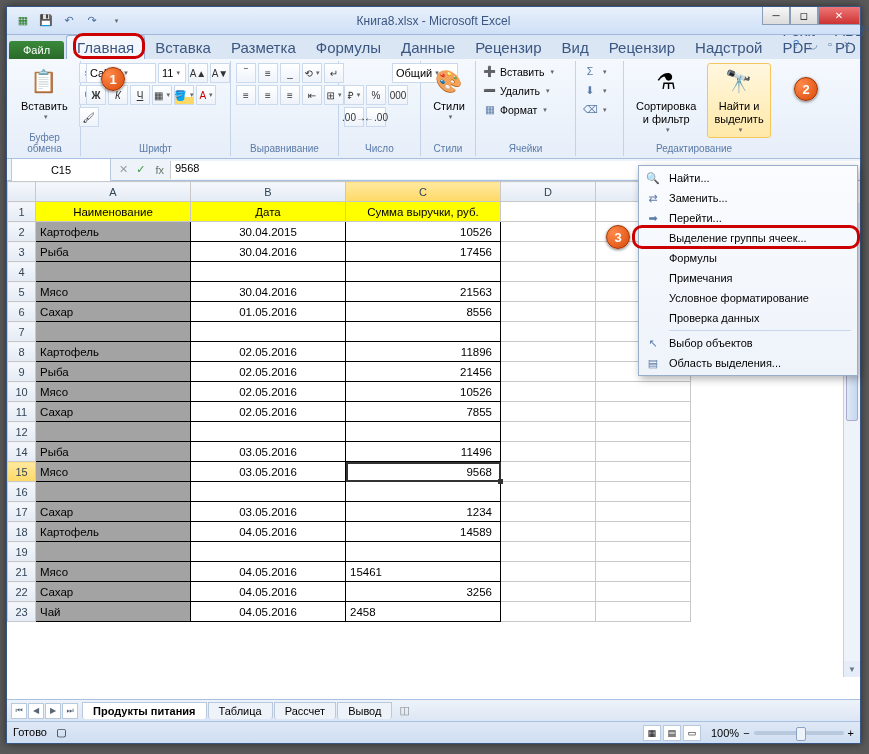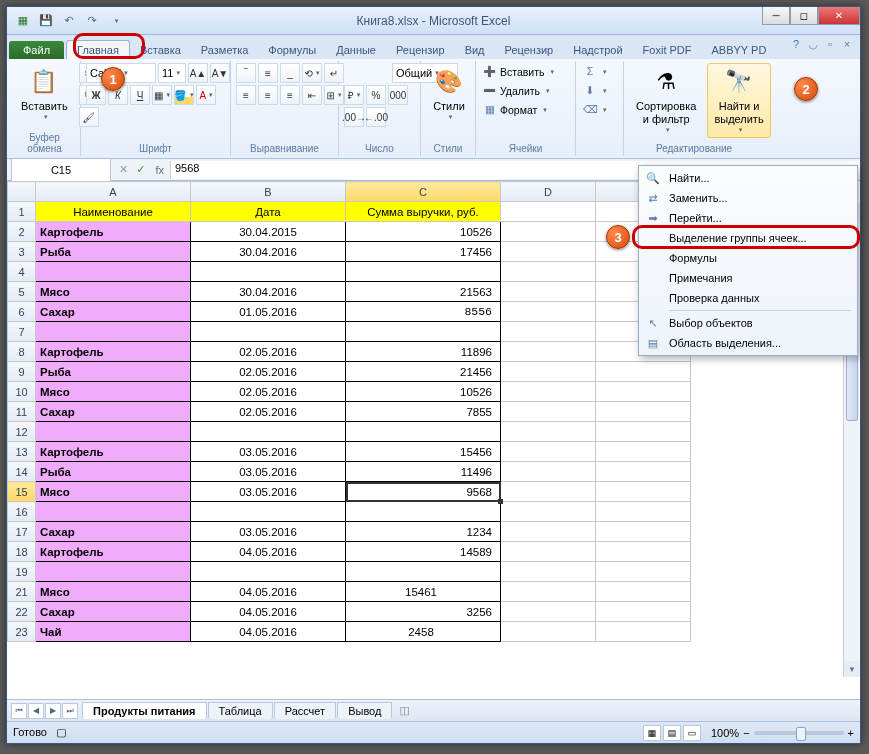--- a/index.html
+++ b/index.html
@@ -7,21 +7,21 @@
 .window { background: #fff; border: 1px solid #395582; box-shadow: 0 0 8px rgba(0,0,0,0.5); width: 855px; position: relative; }
 .titlebar { background: linear-gradient(#e8f0fb, #cfe0f7); height: 28px; display: flex; align-items: center; padding: 0 6px; position: relative; border-bottom: 1px solid #9fb8d9; }
 .qat { display: flex; gap: 3px; align-items: center; }
 .qat-btn { width: 20px; height: 20px; display: flex; align-items: center; justify-content: center; font-size: 11px; color: #4a6a9a; cursor: pointer; }
 .title { position: absolute; left: 50%; transform: translateX(-50%); font-size: 12px; color: #3b5680; }
 .winctl { position: absolute; right: 0; top: 0; display: flex; }
 .winctl div { width: 28px; height: 18px; background: linear-gradient(#f7f7f7, #dcdcdc); border: 1px solid #8a9db8; border-top: none; display: flex; align-items: center; justify-content: center; font-size: 10px; cursor: pointer; }
 .winctl .close { background: linear-gradient(#e77,#c33); color:#fff; width:42px; }
 .ribbon-tabs { background: #dbe6f4; display: flex; align-items: flex-end; height: 24px; padding-left: 2px; }
 .file-tab { background: linear-gradient(#3a8a3a,#2a6a2a); color: #fff; padding: 3px 14px; font-size: 11px; border-radius: 3px 3px 0 0; margin-right: 2px; cursor: pointer; }
-.tab { padding: 3px 10px; font-size: 11px; color: #3b5680; cursor: pointer; }
+.tab { padding: 3px 10px; font-size: 15px; color: #3b5680; cursor: pointer; }
 .tab.active { background: #f3f7fc; border: 1px solid #98b3d6; border-bottom: none; border-radius: 3px 3px 0 0; }
 .callout { position: absolute; border: 3px solid #c00; border-radius: 10px; pointer-events: none; z-index: 50; }
 .callout-badge { position: absolute; width: 24px; height: 24px; border-radius: 50%; background: radial-gradient(circle at 30% 30%, #ff8a4a, #d84a0a); color: #fff; font-weight: bold; font-size: 13px; display: flex; align-items: center; justify-content: center; box-shadow: 0 1px 3px rgba(0,0,0,0.5); z-index: 60; border:1px solid #a03000; }
 .ribbon { background: linear-gradient(#f5f9fe, #e6eef9); border-bottom: 1px solid #a9c1e0; height: 100px; display: flex; font-size: 11px; position: relative; padding:2px; }
 .rgroup { border-right: 1px solid #c3d4ea; padding: 2px 5px; display: flex; flex-direction: column; justify-content: space-between; }
 .rgroup-label { text-align: center; font-size: 10px; color: #5a7aa8; padding-top: 2px; }
 .rgroup-body { flex: 1; display: flex; gap: 4px; align-items: flex-start; }
 .bigbtn { display: flex; flex-direction: column; align-items: center; padding: 2px 6px; cursor: pointer; text-align:center; line-height:1.2; font-size:11px; border:1px solid transparent; border-radius:3px; }
 .bigbtn .ico { width: 32px; height: 32px; margin-bottom: 2px; display:flex; align-items:center; justify-content:center; font-size:22px; }
 .minicol { display: flex; flex-direction: column; gap: 2px; }
@@ -35,21 +35,21 @@
 .formula { flex:1; padding:1px 4px; background:#fff; border-left:1px solid #ccc; height:18px; }
 .grid-wrap { position:relative; background:#fff; }
 table.grid { border-collapse:collapse; font-size:11.5px; }
 table.grid td, table.grid th { border:1px solid #c8c8c8; height:20px; padding:0 4px; white-space:nowrap; }
 .rowhdr { background:linear-gradient(#f5f8fc,#e4ebf5); text-align:center; width:28px; color:#345; font-weight:normal; font-size:11px; }
 .colhdr { background:linear-gradient(#f5f8fc,#e4ebf5); text-align:center; color:#345; font-weight:normal; font-size:11px; }
 .colhdr.sel { background:linear-gradient(#ffe9a0,#ffd966); }
 .rowhdr.sel { background:linear-gradient(#ffe9a0,#ffd966); }
 .corner { background:linear-gradient(#f5f8fc,#e4ebf5); width:28px; }
 .thead td { background:#ffff00; text-align:center; font-weight:normal; border:1px solid #000; }
-.name-cell { background:#f0abfc; border:1px solid #000 !important;font-weight:bold; }
+.name-cell { background:#a3a3a3; border:1px solid #000 !important; }
 .data-cell { border:1px solid #000 !important; text-align:center; }
 .selcell { outline:2px solid #333; outline-offset:-2px; position:relative; }
 .selcell::after{content:""; position:absolute; right:-3px; bottom:-3px; width:5px; height:5px; background:#333;}
 .sheettabs { background:linear-gradient(#eef3fa,#dce6f4); height:22px; display:flex; align-items:center; font-size:11px; border-top:1px solid #a9c1e0; padding-left:4px; }
 .navbtns { display:flex; gap:1px; margin-right:4px; }
 .navbtns span { width:16px; height:16px; border:1px solid #b8c8dd; background:#fff; display:flex; align-items:center; justify-content:center; font-size:8px; cursor:pointer; color:#567; }
 .sheettab { padding:2px 10px; background:#eef3fa; border:1px solid #b8c8dd; border-bottom:none; margin-right:1px; cursor:pointer; border-radius:0 0 3px 3px; }
 .sheettab.active { background:#fff; font-weight:bold; }
 .statusbar { background:linear-gradient(#dfe8f5,#cfdef2); height:22px; display:flex; align-items:center; font-size:11px; padding:0 6px; justify-content:space-between; border-top:1px solid #a9c1e0; }
 .viewbtns{ display:flex; gap:2px; align-items:center; }
@@ -316,21 +316,21 @@
             <td class="name-cell">Мясо</td>
             <td class="data-cell">30.04.2016</td>
             <td class="data-cell" style="text-align:right; padding-right:8px;">21563</td>
             <td></td>
             <td></td>
           </tr>
           <tr>
             <th class="rowhdr">6</th>
             <td class="name-cell">Сахар</td>
             <td class="data-cell">01.05.2016</td>
-            <td class="data-cell" style="text-align:right; padding-right:8px;font-family:Liberation Mono, monospace;">8556</td>
+            <td class="data-cell" style="text-align:right; padding-right:8px;">8556</td>
             <td></td>
             <td></td>
           </tr>
           <tr>
             <th class="rowhdr">7</th>
             <td class="name-cell"></td>
             <td class="data-cell"></td>
             <td class="data-cell" style="text-align:right; padding-right:8px;"></td>
             <td></td>
             <td></td>
@@ -369,28 +369,20 @@
           </tr>
           <tr>
             <th class="rowhdr">12</th>
             <td class="name-cell"></td>
             <td class="data-cell"></td>
             <td class="data-cell" style="text-align:right; padding-right:8px;"></td>
             <td></td>
             <td></td>
           </tr>
           <tr>
-            <th class="rowhdr">13</th>
-            <td class="name-cell">Картофель</td>
-            <td class="data-cell">03.05.2016</td>
-            <td class="data-cell" style="text-align:right; padding-right:8px;">15456</td>
-            <td></td>
-            <td></td>
-          </tr>
-          <tr>
             <th class="rowhdr">14</th>
             <td class="name-cell">Рыба</td>
             <td class="data-cell">03.05.2016</td>
             <td class="data-cell" style="text-align:right; padding-right:8px;">11496</td>
             <td></td>
             <td></td>
           </tr>
           <tr>
             <th class="rowhdr sel">15</th>
             <td class="name-cell">Мясо</td>
@@ -428,37 +420,37 @@
             <td class="name-cell"></td>
             <td class="data-cell"></td>
             <td class="data-cell" style="text-align:right; padding-right:8px;"></td>
             <td></td>
             <td></td>
           </tr>
           <tr>
             <th class="rowhdr">21</th>
             <td class="name-cell">Мясо</td>
             <td class="data-cell">04.05.2016</td>
-            <td class="data-cell" style="text-align:center; padding-right:8px;">15461</td>
+            <td class="data-cell" style="text-align:left; padding-right:8px;">15461</td>
             <td></td>
             <td></td>
           </tr>
           <tr>
             <th class="rowhdr">22</th>
             <td class="name-cell">Сахар</td>
             <td class="data-cell">04.05.2016</td>
             <td class="data-cell" style="text-align:right; padding-right:8px;">3256</td>
             <td></td>
             <td></td>
           </tr>
           <tr>
             <th class="rowhdr">23</th>
             <td class="name-cell">Чай</td>
             <td class="data-cell">04.05.2016</td>
-            <td class="data-cell" style="text-align:center; padding-right:8px;">2458</td>
+            <td class="data-cell" style="text-align:left; padding-right:8px;">2458</td>
             <td></td>
             <td></td>
           </tr>
         </tbody>
     </table>
     <div class="scroll-v">
       <div class="arr t">▲</div>
       <div class="thumb"></div>
       <div class="arr b">▼</div>
     </div>
@@ -511,20 +503,23 @@
     <div class="mi">
         <span>Выделение группы ячеек...</span>
       </div>
     <div class="mi">
         <span>Формулы</span>
       </div>
     <div class="mi">
         <span>Примечания</span>
       </div>
     <div class="mi">
+        <span>Условное форматирование</span>
+      </div>
+    <div class="mi">
         <span>Проверка данных</span>
       </div>
     <div class="sep"></div>
     <div class="mi">
         <span class="mico">↖</span>
         <span>Выбор объектов</span>
       </div>
     <div class="mi">
         <span class="mico">▤</span>
         <span>Область выделения...</span>

